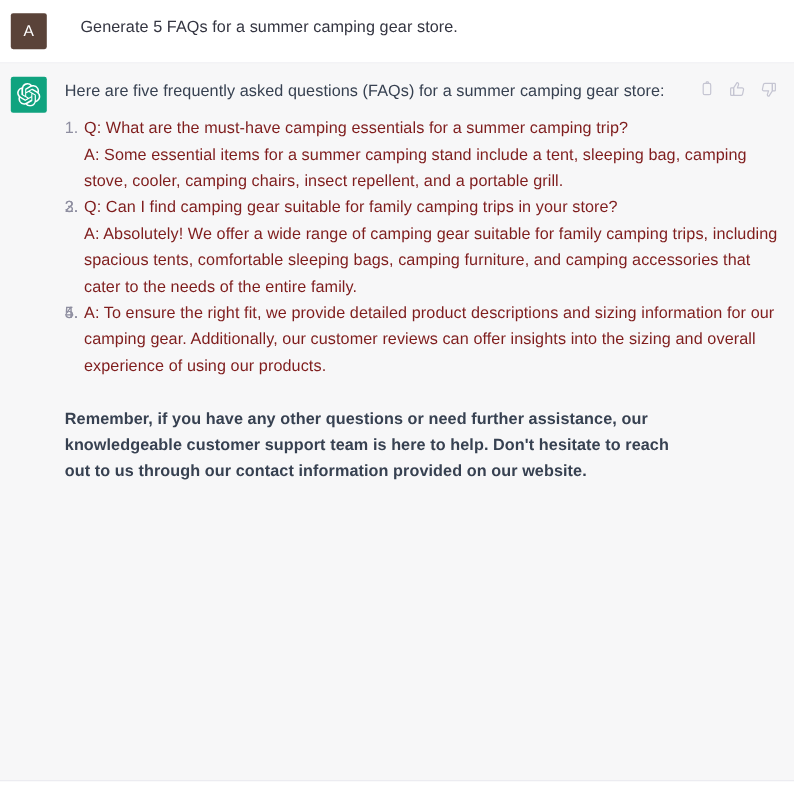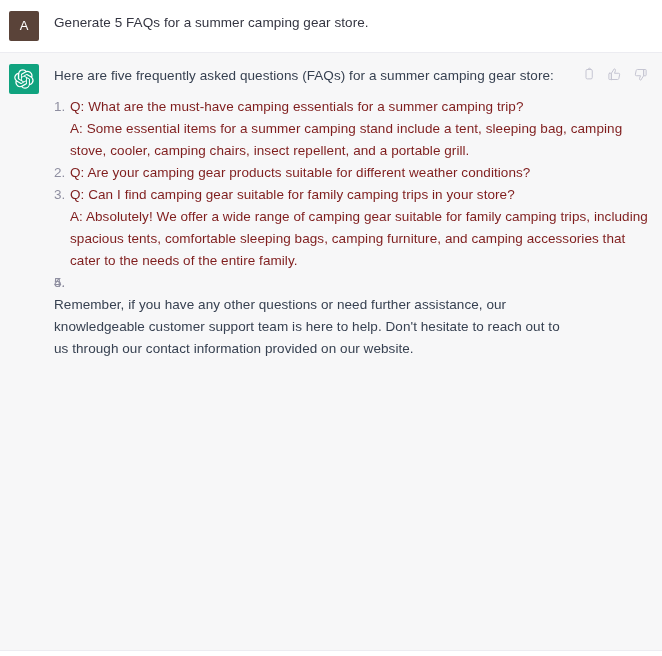--- a/index.html
+++ b/index.html
@@ -85,20 +85,21 @@
     font-size: 13.5px;
     line-height: 22px;
   }
 
   .user-text {
     color: #343541;
     font-size: 13.5px;
     line-height: 22px;
     padding-top: 3px;
     letter-spacing: 0.005em;
+    margin-left: 13px;
   }
 
   .assistant-head {
     display: flex;
     align-items: flex-start;
     justify-content: space-between;
   }
 
   .intro-line {
     color: #374151;
@@ -175,20 +176,21 @@
     letter-spacing: 0.005em;
   }
 
   .closing-para {
     color: #374151;
     font-size: 13.5px;
     line-height: 22px;
     margin-top: 22px;
     letter-spacing: 0.005em;
     max-width: 520px;
+    font-weight: bold;
   }
 
   .qa-line, .intro-line, .user-text {
     word-wrap: break-word;
   }
 </style>
 </head>
 <body>
 
 <div class="conversation">
@@ -241,29 +243,29 @@
             </button>
           </div>
         </div>
 
         <ol class="faq-list">
           <li>
             <div class="qa-line">Q: What are the must-have camping essentials for a summer camping trip?</div>
             <div class="qa-line">A: Some essential items for a summer camping stand include a tent, sleeping bag, camping stove, cooler, camping chairs, insect repellent, and a portable grill.</div>
           </li>
           <li>
-            <div class="qa-line">Q: Are your camping gear products suitable for different weather conditions?</div>
           </li>
           <li>
             <div class="qa-line">Q: Can I find camping gear suitable for family camping trips in your store?</div>
             <div class="qa-line">A: Absolutely! We offer a wide range of camping gear suitable for family camping trips, including spacious tents, comfortable sleeping bags, camping furniture, and camping accessories that cater to the needs of the entire family.</div>
           </li>
           <li>
           </li>
           <li>
+            <div class="qa-line">A: To ensure the right fit, we provide detailed product descriptions and sizing information for our camping gear. Additionally, our customer reviews can offer insights into the sizing and overall experience of using our products.</div>
           </li>
         </ol>
 
         <div class="closing-para">Remember, if you have any other questions or need further assistance, our knowledgeable customer support team is here to help. Don't hesitate to reach out to us through our contact information provided on our website.</div>
 
       </div>
     </div>
   </div>
 
 </div>

